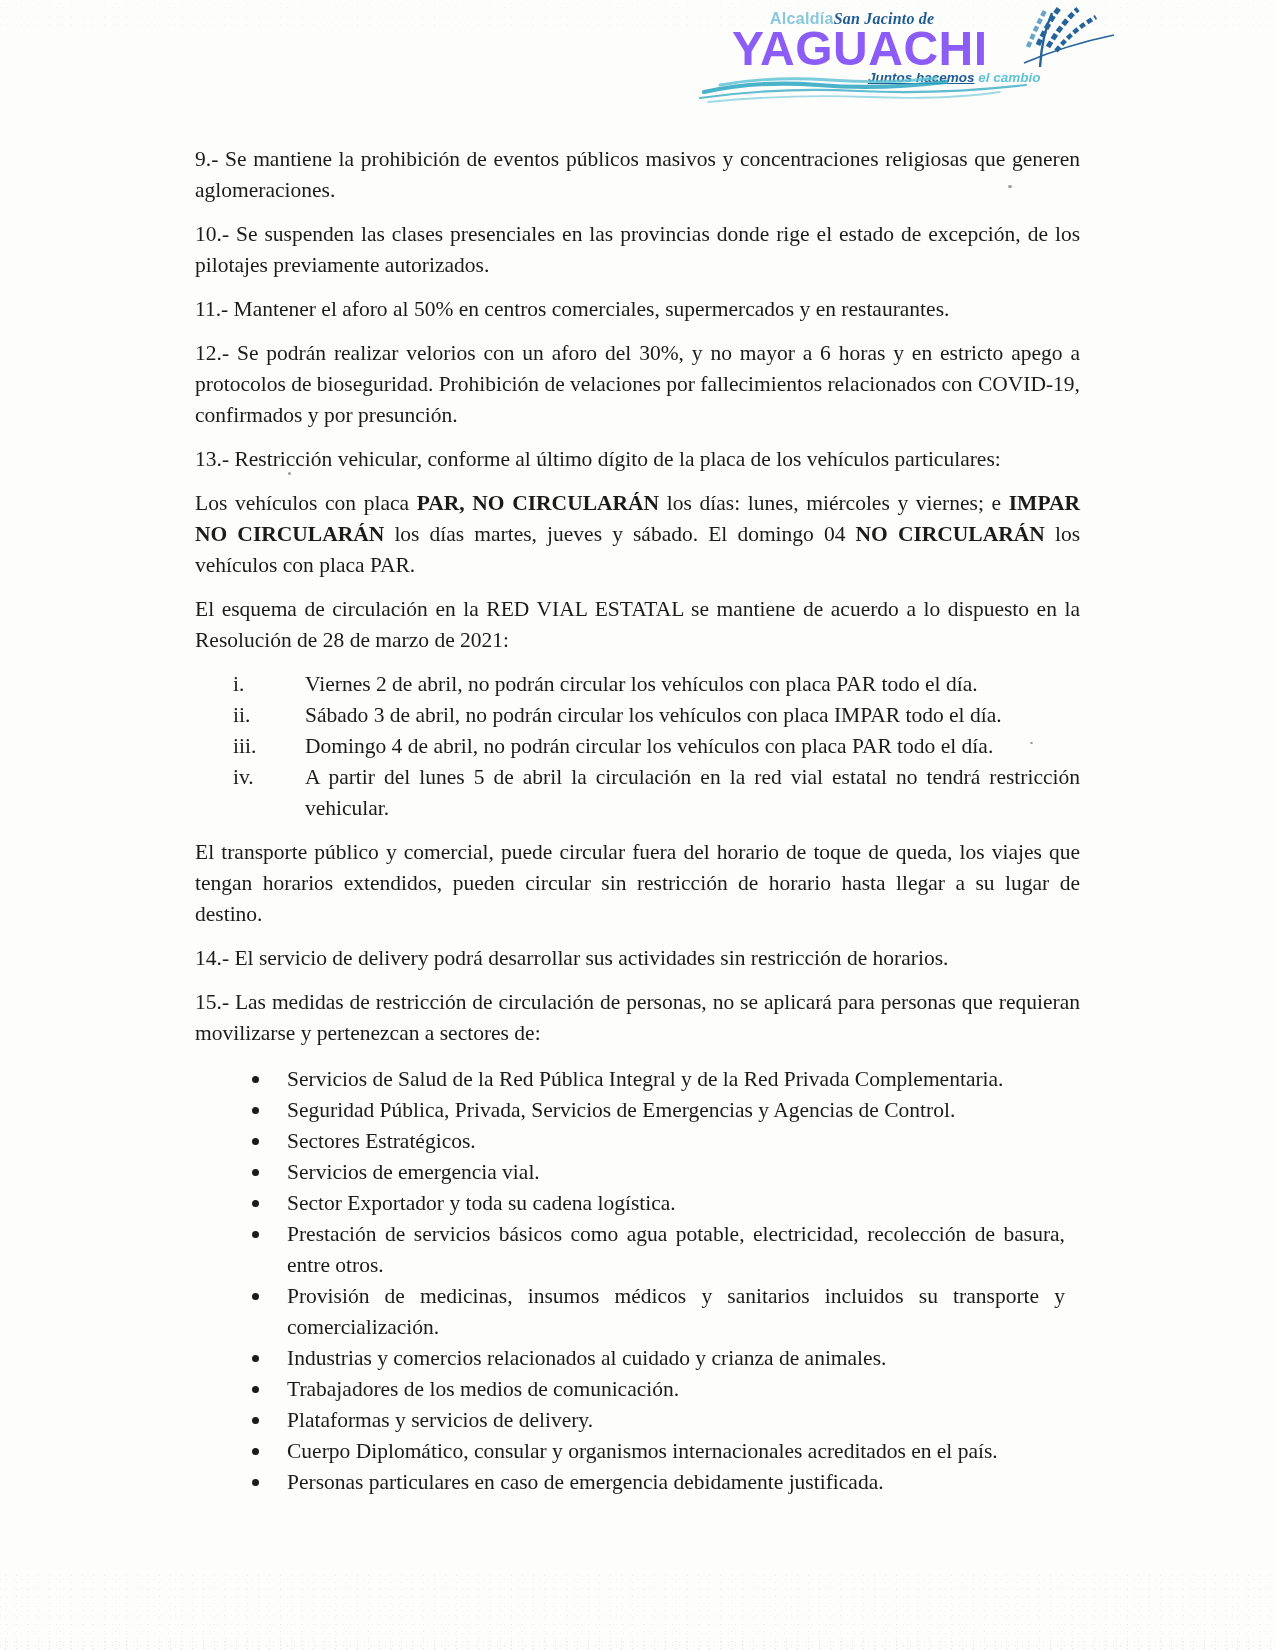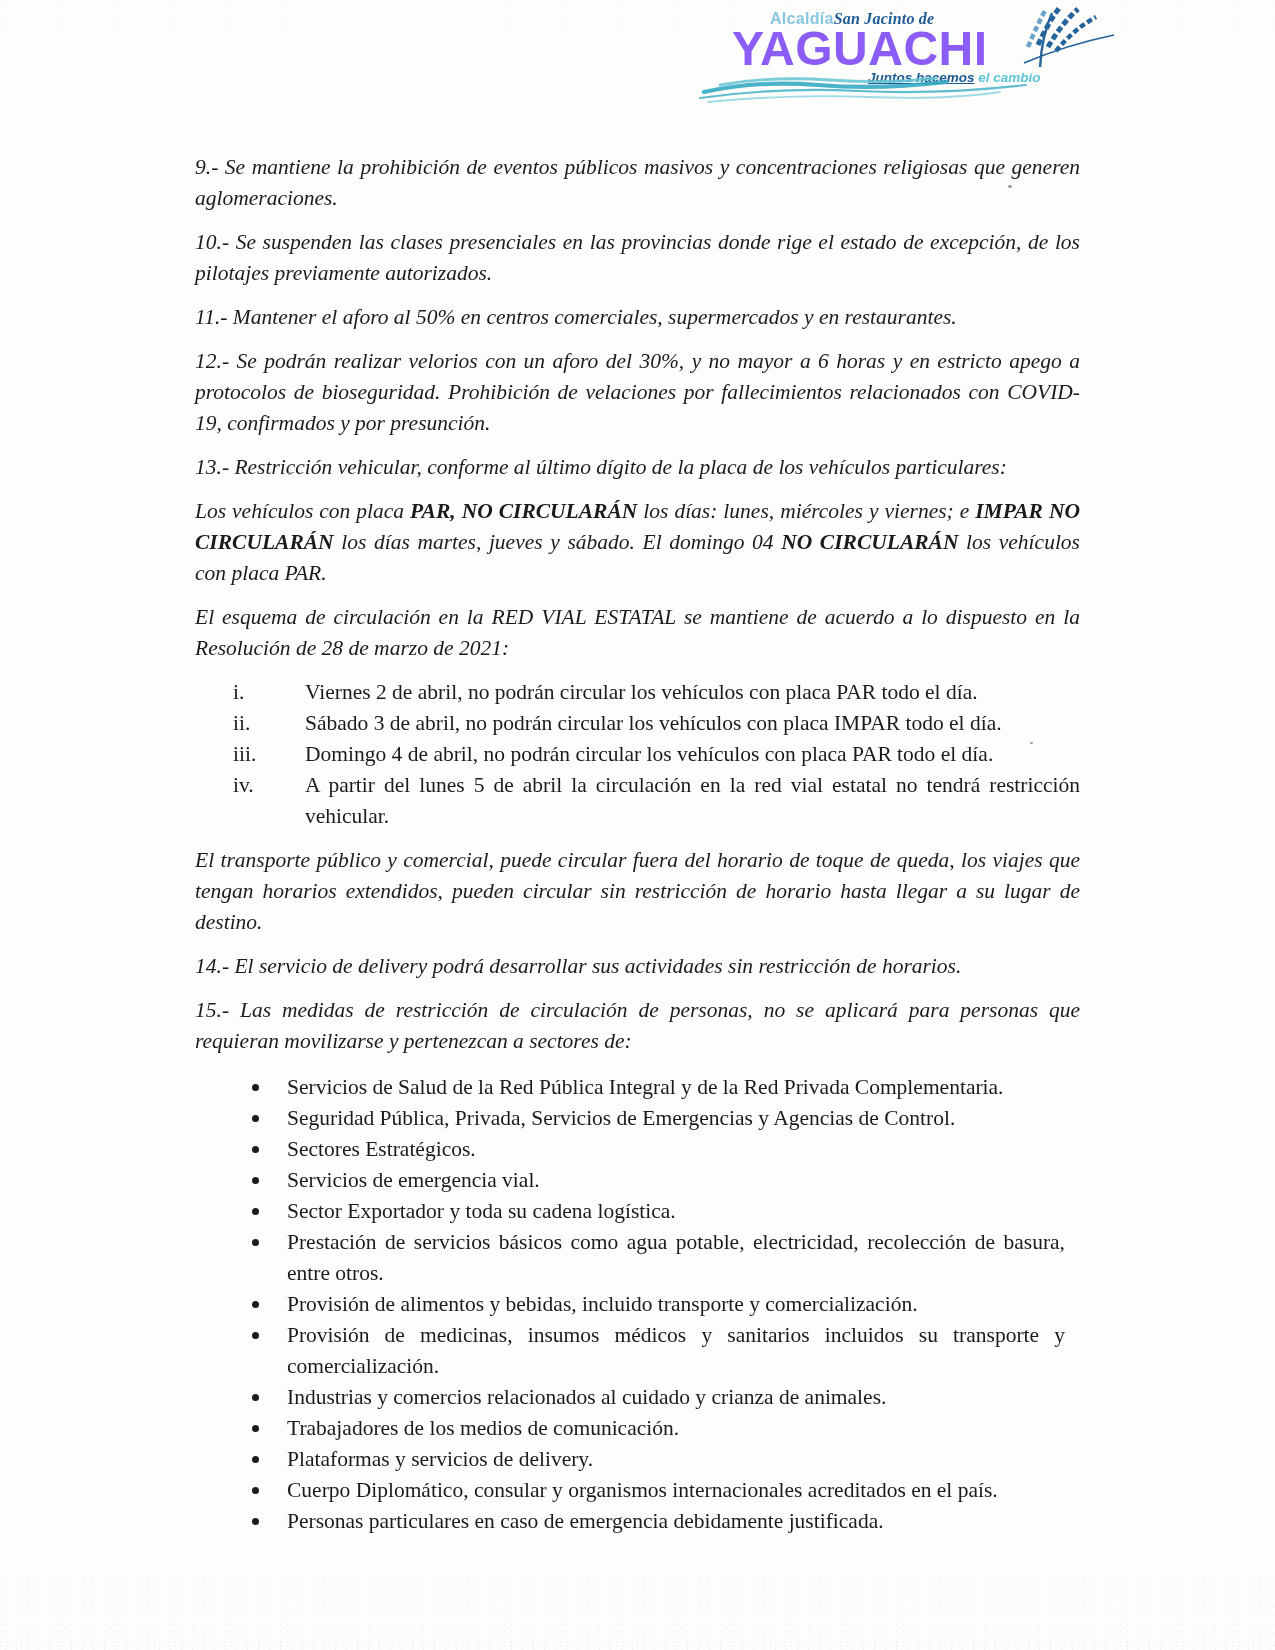--- a/index.html
+++ b/index.html
@@ -44,21 +44,21 @@
   .tagline-dark{color:#1e5b92;text-decoration:underline;}
   .tagline-light{color:#5fc3d6;}
   .logo-waves{position:absolute;left:-2px;top:70px;}
   .logo-wheat{position:absolute;left:322px;top:-3px;}
   
   .content{
     position:absolute;left:195px;top:140px;width:885px;
     font-size:21.5px;line-height:31px;
     text-align:justify;
   }
-  .para{margin:12px 0 13px 0;font-style:italic;}
+  .para{margin:4px 0 13px 0;}
   .b{font-weight:bold;}
   .roman-list{margin:0 0 13px 0;}
   .roman-item{position:relative;padding-left:110px;}
   .roman-marker{position:absolute;left:38px;top:0;}
   .bullet-list{margin:15px;}
   .bullet-item{position:relative;padding-left:77px;}
   .bullet-item::before{
     content:"";position:absolute;left:42px;top:12px;
     width:7px;height:7px;border-radius:50%;background:#1b1b1b;
   }
@@ -148,23 +148,20 @@
         </div>
 
         <div class="bullet-item">
           <span>Sector Exportador y toda su cadena logística.</span>
         </div>
 
         <div class="bullet-item">
           <span>Prestación de servicios básicos como agua potable, electricidad, recolección de basura, entre otros.</span>
         </div>
 
-        <div class="bullet-item">
-          <span>Provisión de alimentos y bebidas, incluido transporte y comercialización.</span>
-        </div>
 
         <div class="bullet-item">
           <span>Provisión de medicinas, insumos médicos y sanitarios incluidos su transporte y comercialización.</span>
         </div>
 
         <div class="bullet-item">
           <span>Industrias y comercios relacionados al cuidado y crianza de animales.</span>
         </div>
 
         <div class="bullet-item">

